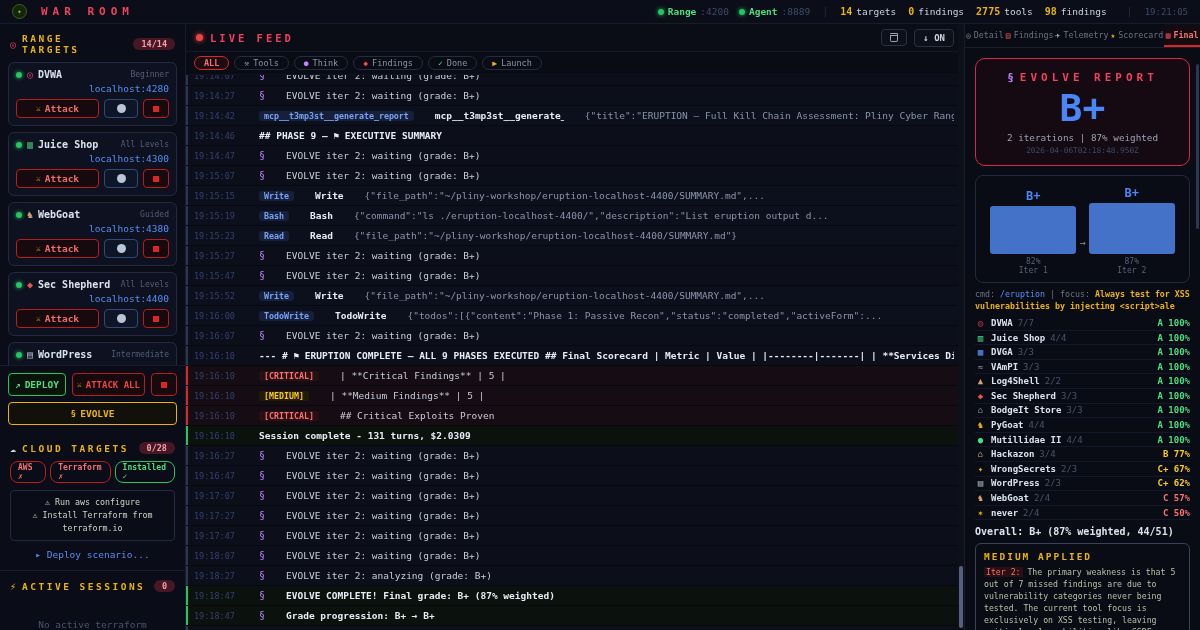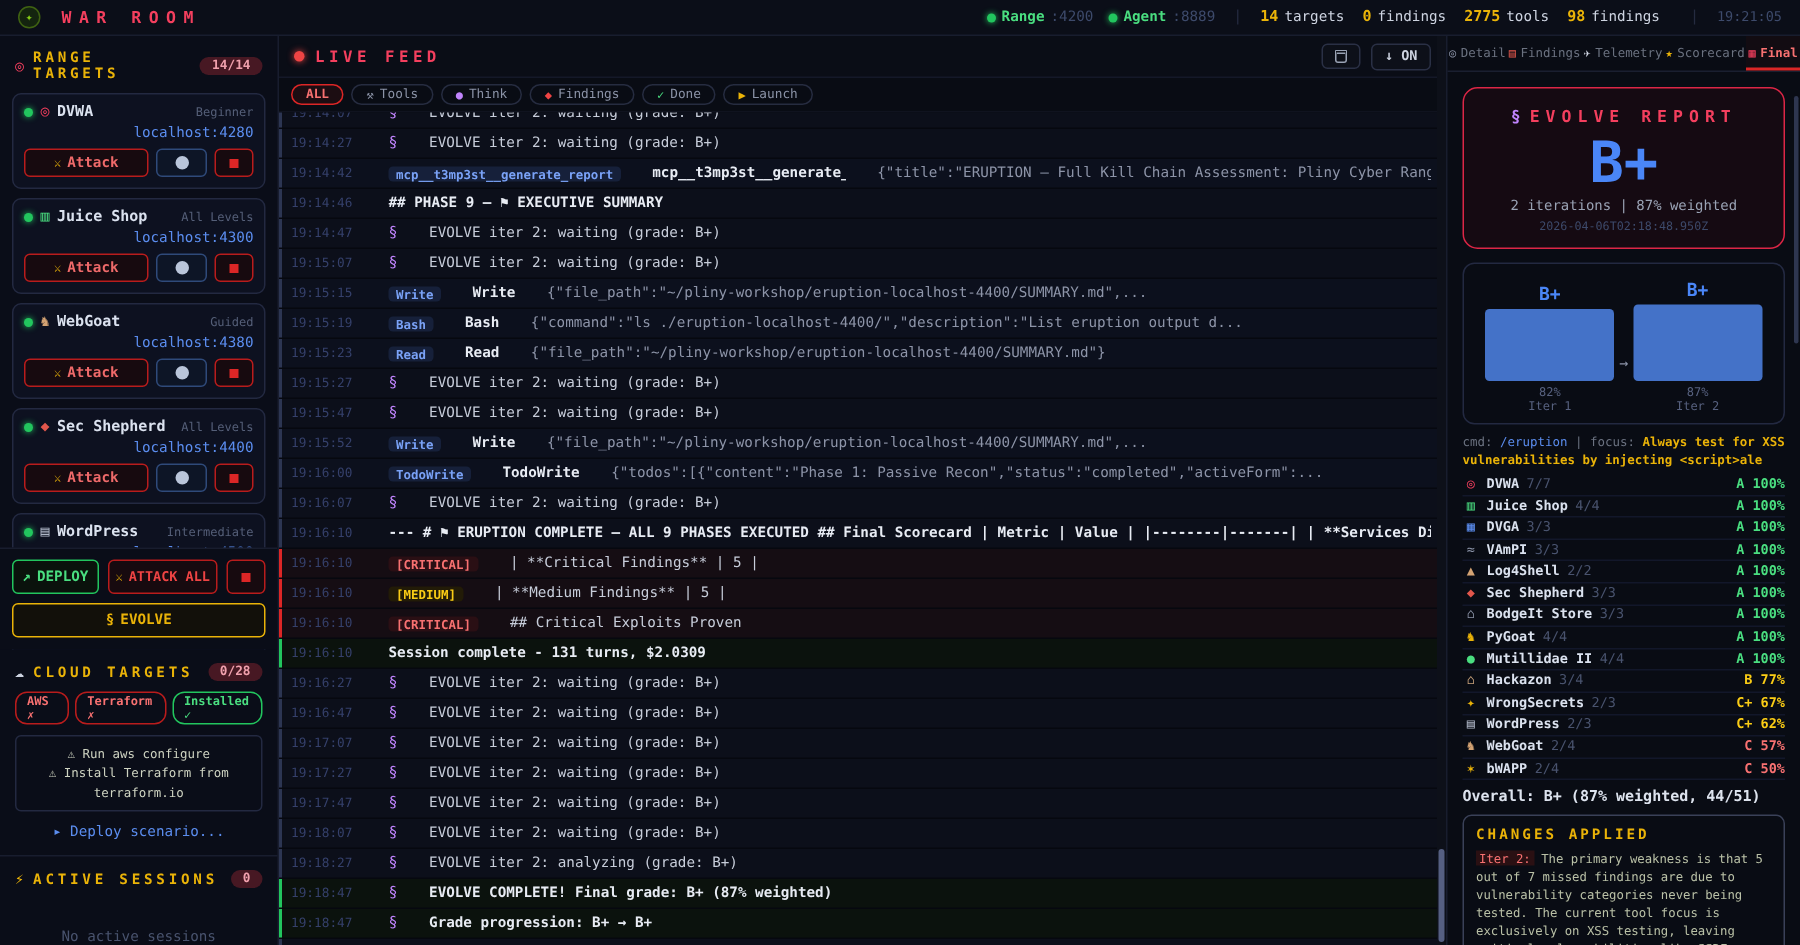--- a/index.html
+++ b/index.html
@@ -354,21 +354,21 @@
         </div>
       <div class="dep-link">▸ Deploy scenario...</div>
     </div>
 
     <div class="sess-sec">
       <div class="sec-head">
         <span class="sec-ic" style="color:#eab308">⚡</span>
         <span class="sec-title">ACTIVE SESSIONS</span>
         <span class="pill">0</span>
       </div>
-      <div class="sess-empty">No active sessions</div>
+      <div class="sess-empty">No active terraform</div>
     </div>
   </div>
 
   <div class="feed">
     <div class="feed-head">
       <span class="rdot"></span>
       <span class="feed-title">LIVE FEED</span>
       <div class="fh-sp"></div>
       <div class="fh-btn">
         <span class="trash-glyph"></span>
@@ -800,30 +800,30 @@
 
         <div class="srow">
           <span class="sicon" style="color: rgb(212, 163, 115);">♞</span>
           <span class="sname">WebGoat</span>
           <span class="sscore">2/4</span>
           <span class="sgrade" style="color: rgb(248, 113, 113);">C 57%</span>
         </div>
 
         <div class="srow">
           <span class="sicon" style="color: rgb(234, 179, 8);">✶</span>
-          <span class="sname">bWAPP</span>
+          <span class="sname">never</span>
           <span class="sscore">2/4</span>
           <span class="sgrade" style="color: rgb(248, 113, 113);">C 50%</span>
         </div>
       </div>
 
     <div class="overall">Overall: B+ (87% weighted, 44/51)</div>
 
     <div class="changes">
-      <div class="ch-title">CHANGES APPLIED</div>
+      <div class="ch-title">MEDIUM APPLIED</div>
       <div class="ch-body">
         <span class="ch-iter">Iter 2:</span><span> The primary weakness is that 5 out of 7 missed findings are due to vulnerability categories never being tested. The current tool focus is exclusively on XSS testing, leaving critical vulnerabilities like SSRF, XXE, User Enumeration, Path Traversal, and Docker secrets completely untested.</span>
       </div>
     </div>
 
     <div class="rp-sb"></div>
   </div>
 </div>
 
 </body></html>

